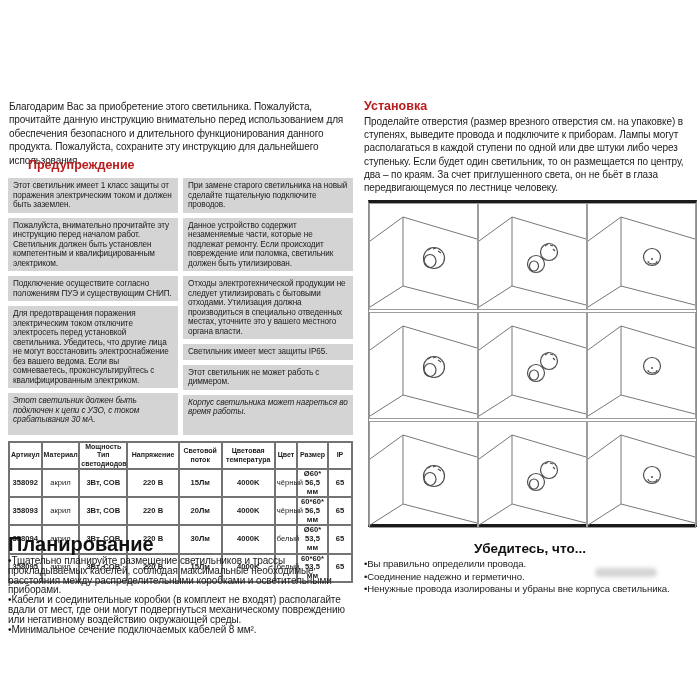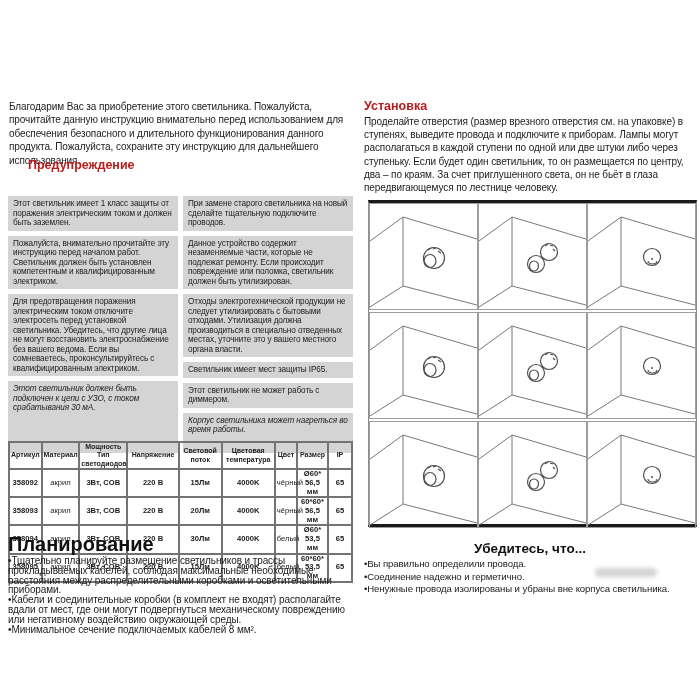--- a/index.html
+++ b/index.html
@@ -7,21 +7,21 @@
         font-family:"Liberation Sans",sans-serif;color:#1b1b1b;overflow:hidden;}
   .abs{position:absolute;}
   .sec-title{font-weight:bold;font-size:12.5px;color:#b91c1c;}
   .big-title{font-weight:bold;font-size:13px;color:#111;}
 
   
   .intro{left:9px;top:100px;width:350px;margin:0;font-size:10px;line-height:13.4px;letter-spacing:-0.1px;}
 
   
   .warn-title{left:8px;top:158px;padding-left:20px;}
-  .warn-grid{left:8px;top:178px;width:345px;height:257px;display:flex;gap:5px;margin-top:18px;}
+  .warn-grid{left:8px;top:178px;width:345px;height:257px;display:flex;gap:5px;}
   .warn-col{flex:1;display:flex;flex-direction:column;gap:5px;}
   .warn-block{background:#d4d4d4;padding:3px 5px;font-size:8.2px;line-height:9.5px;letter-spacing:-0.1px;}
   .warn-col .warn-block:last-child{flex:1;font-style:italic;}
 
   
   .install{left:364px;top:99px;width:334px;}
   .install p{margin:2px 0 0;font-size:10px;line-height:13.2px;letter-spacing:-0.1px;}
 
   
   .diagram{left:368px;top:200px;width:329px;height:327px;box-sizing:border-box;
@@ -62,20 +62,21 @@
 <div class="page">
 
   <p class="abs intro">Благодарим Вас за приобретение этого светильника. Пожалуйста, прочитайте данную инструкцию внимательно перед использованием для обеспечения безопасного и длительного функционирования данного продукта. Пожалуйста, сохраните эту инструкцию для дальнейшего использования.</p>
 
   <div class="abs sec-title warn-title">Предупреждение</div>
 
   <div class="abs warn-grid">
     <div class="warn-col">
       <div class="warn-block">Этот светильник имеет 1 класс защиты от поражения электрическим током и должен быть заземлен.</div>
       <div class="warn-block">Пожалуйста, внимательно прочитайте эту инструкцию перед началом работ. Светильник должен быть установлен компетентным и квалифицированным электриком.</div>
+      <div class="warn-block">Подключение осуществите согласно положениям ПУЭ и существующим СНИП.</div>
       <div class="warn-block">Для предотвращения поражения электрическим током отключите электросеть перед установкой светильника. Убедитесь, что другие лица не могут восстановить электроснабжение без вашего ведома. Если вы сомневаетесь, проконсультируйтесь с квалифицированным электриком.</div>
       <div class="warn-block">Этот светильник должен быть подключен к цепи с УЗО, с током срабатывания 30 мА.</div>
     </div>
     <div class="warn-col">
       <div class="warn-block">При замене старого светильника на новый сделайте тщательную подключите проводов.</div>
       <div class="warn-block">Данное устройство содержит незаменяемые части, которые не подлежат ремонту. Если происходит повреждение или поломка, светильник должен быть утилизирован.</div>
       <div class="warn-block">Отходы электротехнической продукции не следует утилизировать с бытовыми отходами. Утилизация должна производиться в специально отведенных местах, уточните это у вашего местного органа власти.</div>
       <div class="warn-block">Светильник имеет мест защиты IP65.</div>
       <div class="warn-block">Этот светильник не может работь с диммером.</div>
       <div class="warn-block">Корпус светильника может нагреться во время работы.</div>

